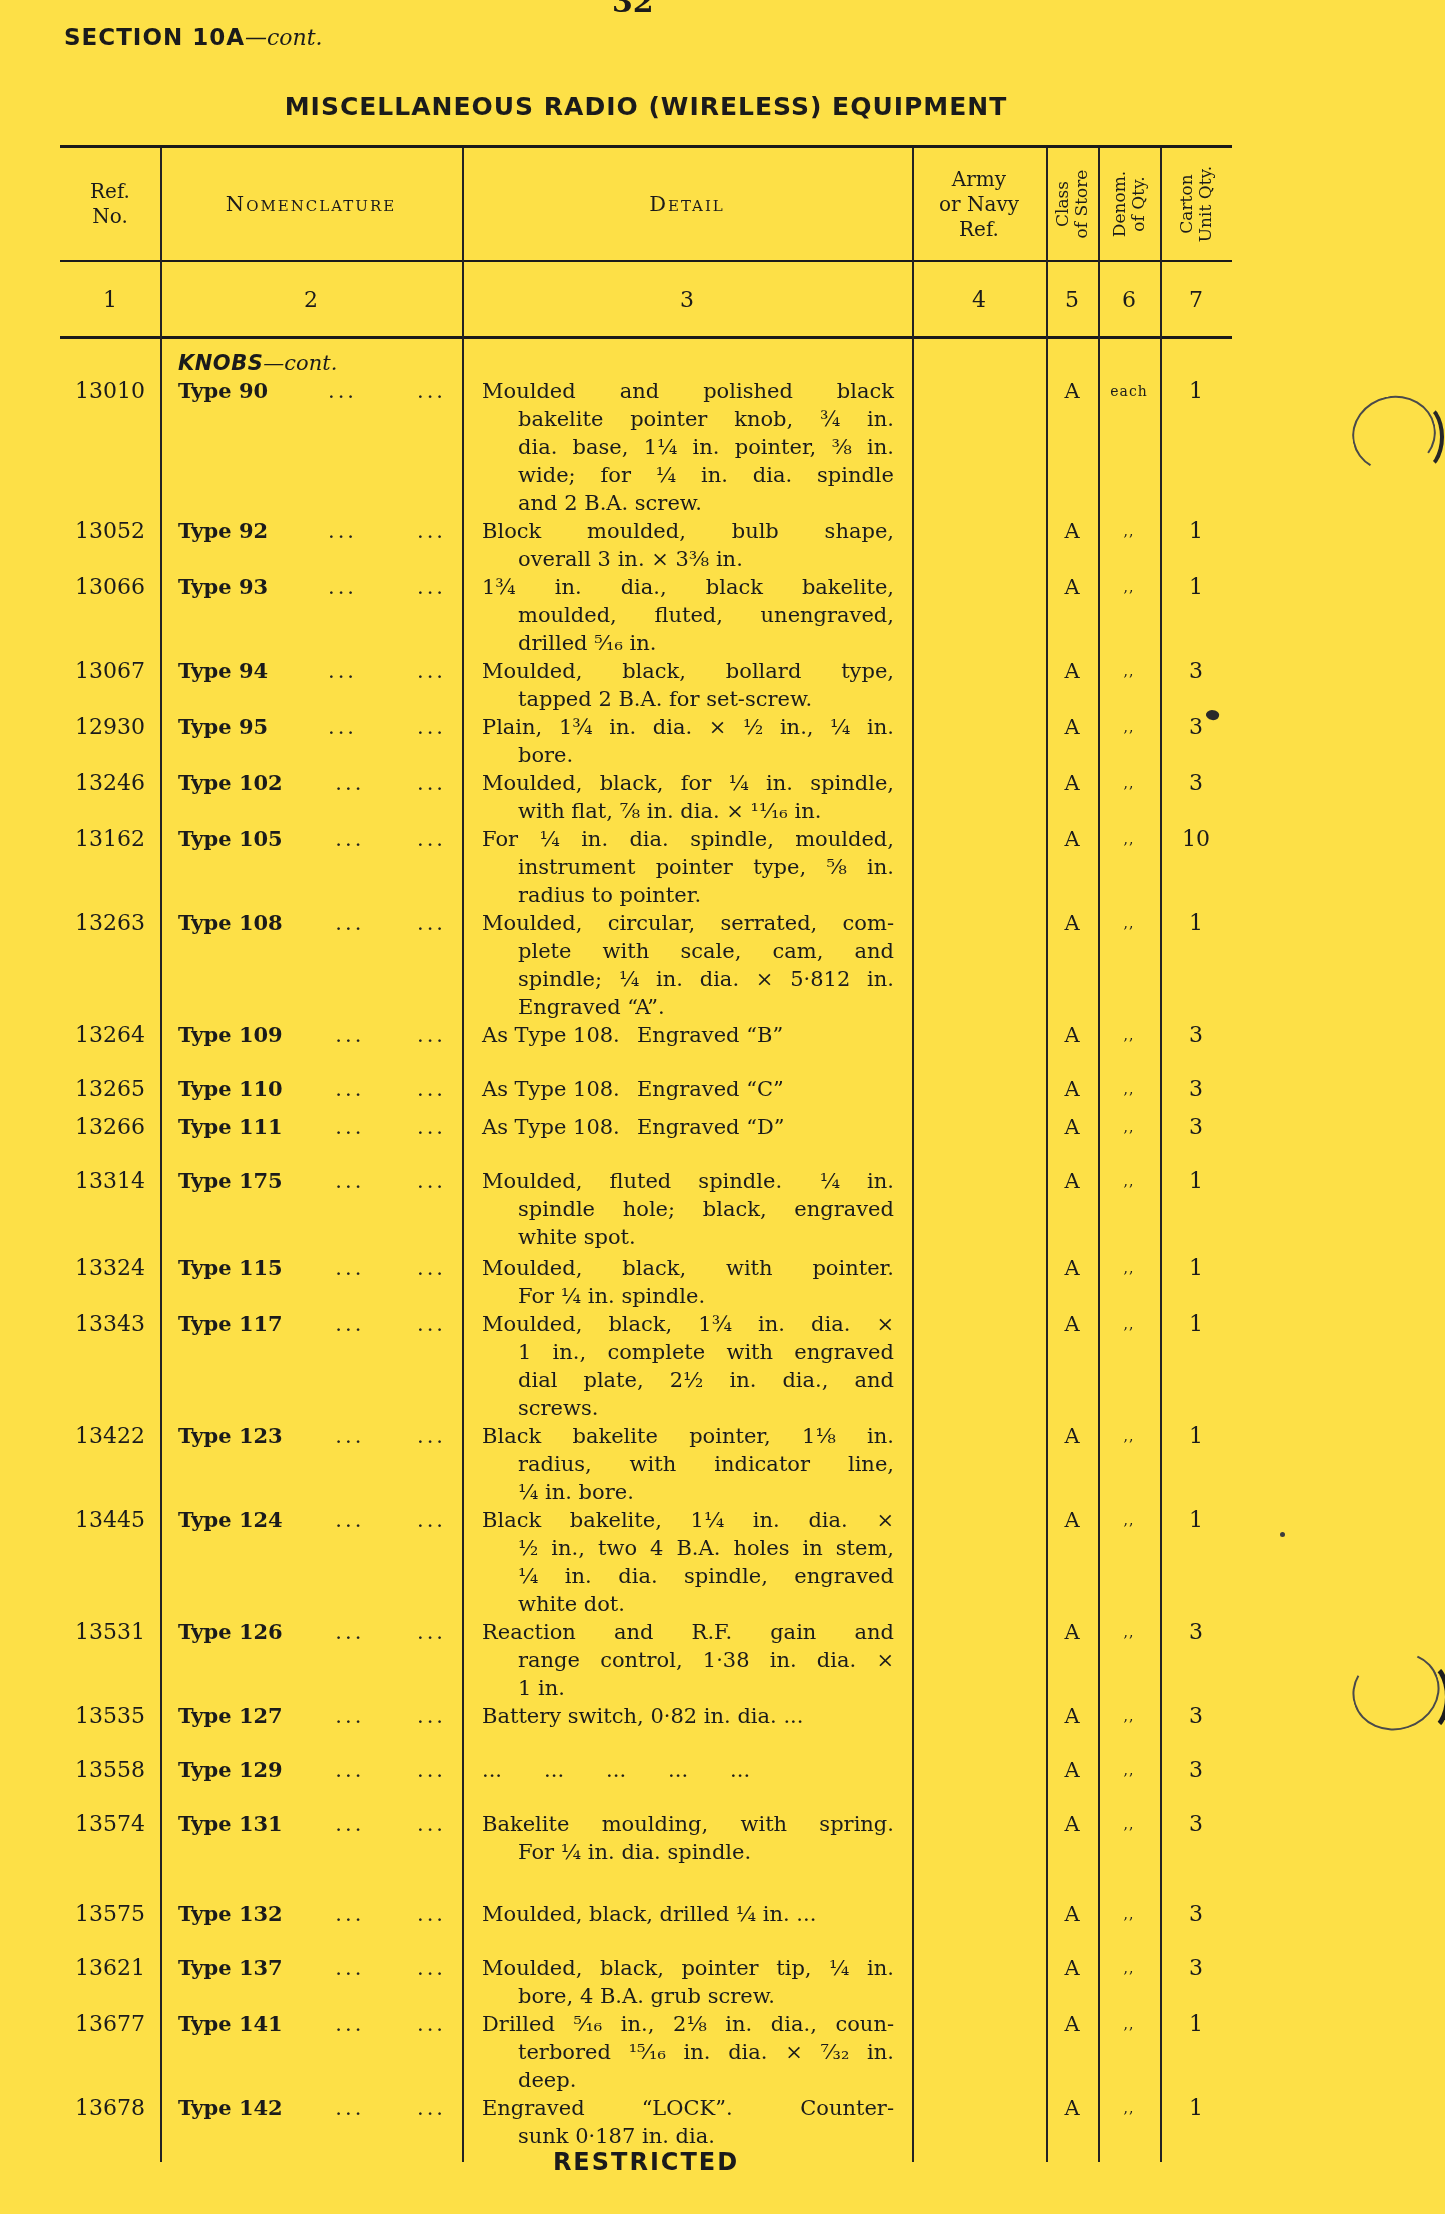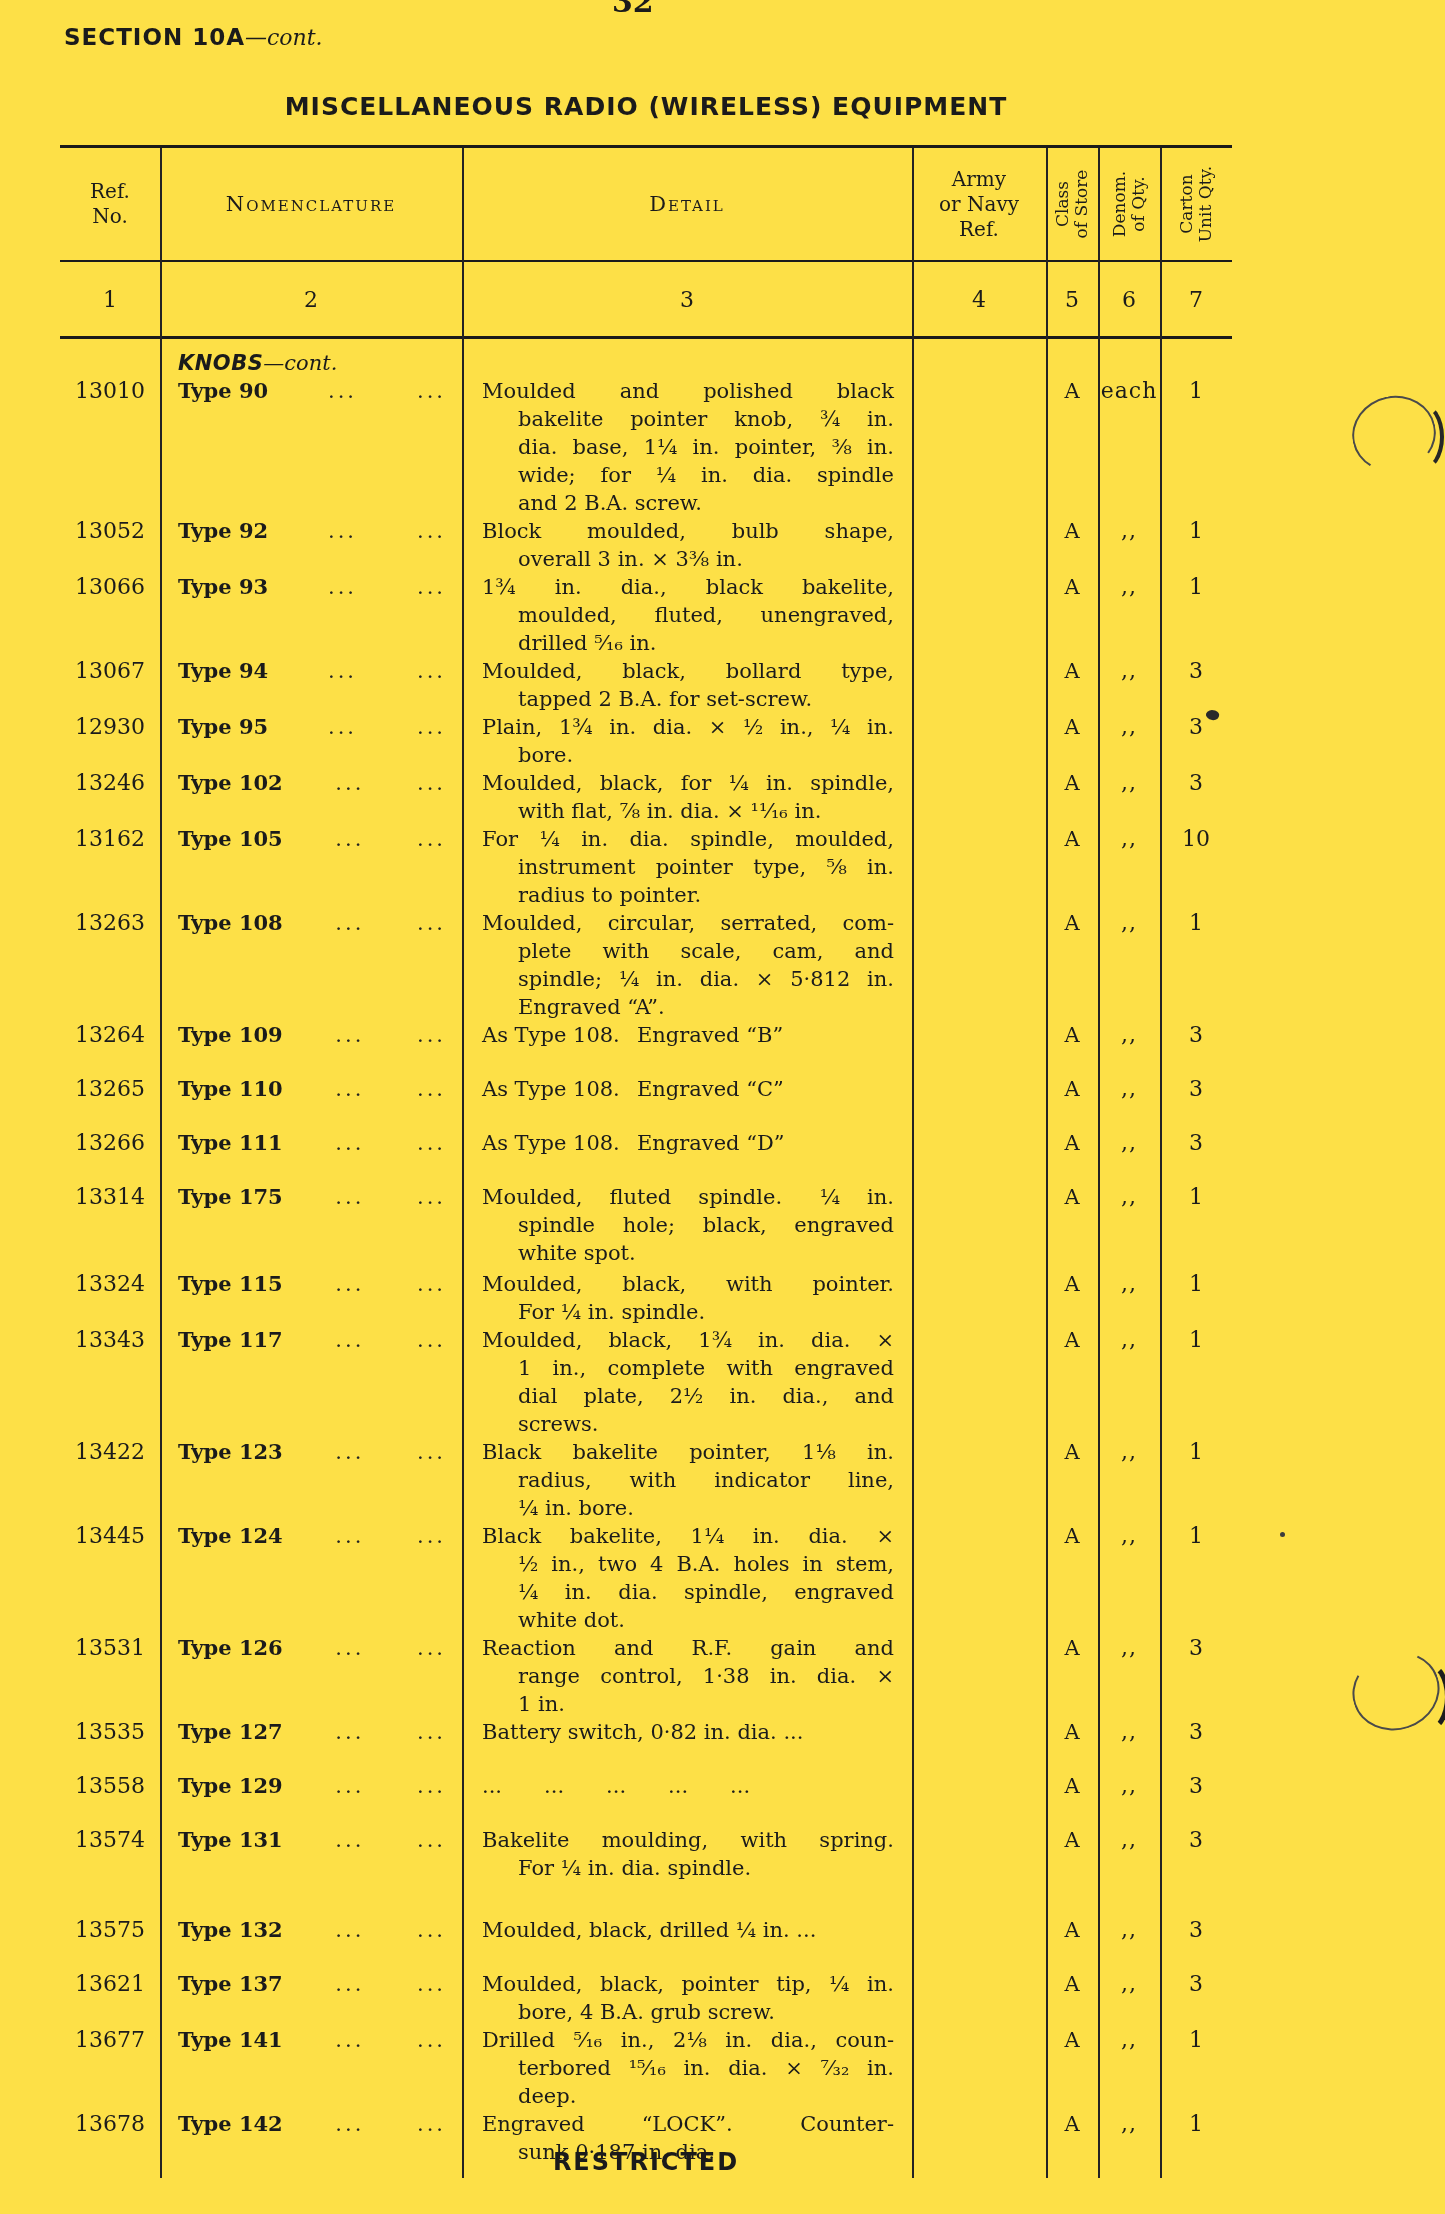--- a/index.html
+++ b/index.html
@@ -37,21 +37,21 @@
   .c1{width:100px;text-align:center;font-size:22px;}
   .c2{width:302px;display:flex;justify-content:space-between;padding:0 16px 0 18px;}
   .tname{font-weight:bold;font-size:21px;font-family:"DejaVu Serif",serif;white-space:nowrap;}
   .ldots{letter-spacing:3px;color:#222;}
   .c3{width:450px;padding:0 18px 0 20px;}
   .dline{min-height:28px;}
   .dline.cont{padding-left:36px;}
   .dline.just{text-align:justify;text-align-last:justify;}
   .c4{width:134px;}
   .c5{width:52px;text-align:center;}
-  .c6{width:62px;text-align:center;font-size:22px;letter-spacing:1px;}
+  .c6{width:62px;text-align:center;font-size:14px;letter-spacing:1px;}
   .c7{width:72px;text-align:center;font-size:22px;}
   .trow.sec .c2{display:block;}
   .sec-name{font-weight:bold;font-family:"DejaVu Sans",sans-serif;font-size:21px;letter-spacing:0.5px;font-style:italic;}
   .sec-cont{font-style:italic;font-size:21px;}
   
   .footer{
     position:absolute;left:60px;top:2148px;width:1172px;text-align:center;
     font-family:"DejaVu Sans",sans-serif;font-weight:bold;font-size:24px;letter-spacing:2px;
   }
   
@@ -272,21 +272,21 @@
             <span class="ldots">...</span>
           </div>
           <div class="c c3">
             <div class="dline">As Type 108.  Engraved “B”</div>
           </div>
           <div class="c c4"></div>
           <div class="c c5">A</div>
           <div class="c c6">,,</div>
           <div class="c c7">3</div>
         </div>
-        <div class="trow" style="margin-bottom: 26px;">
+        <div class="trow" style="margin-bottom: 10px;">
           <div class="c c1">13265</div>
           <div class="c c2">
             <span class="tname">Type 110</span>
             <span class="ldots">...</span>
             <span class="ldots">...</span>
           </div>
           <div class="c c3">
             <div class="dline">As Type 108.  Engraved “C”</div>
           </div>
           <div class="c c4"></div>

